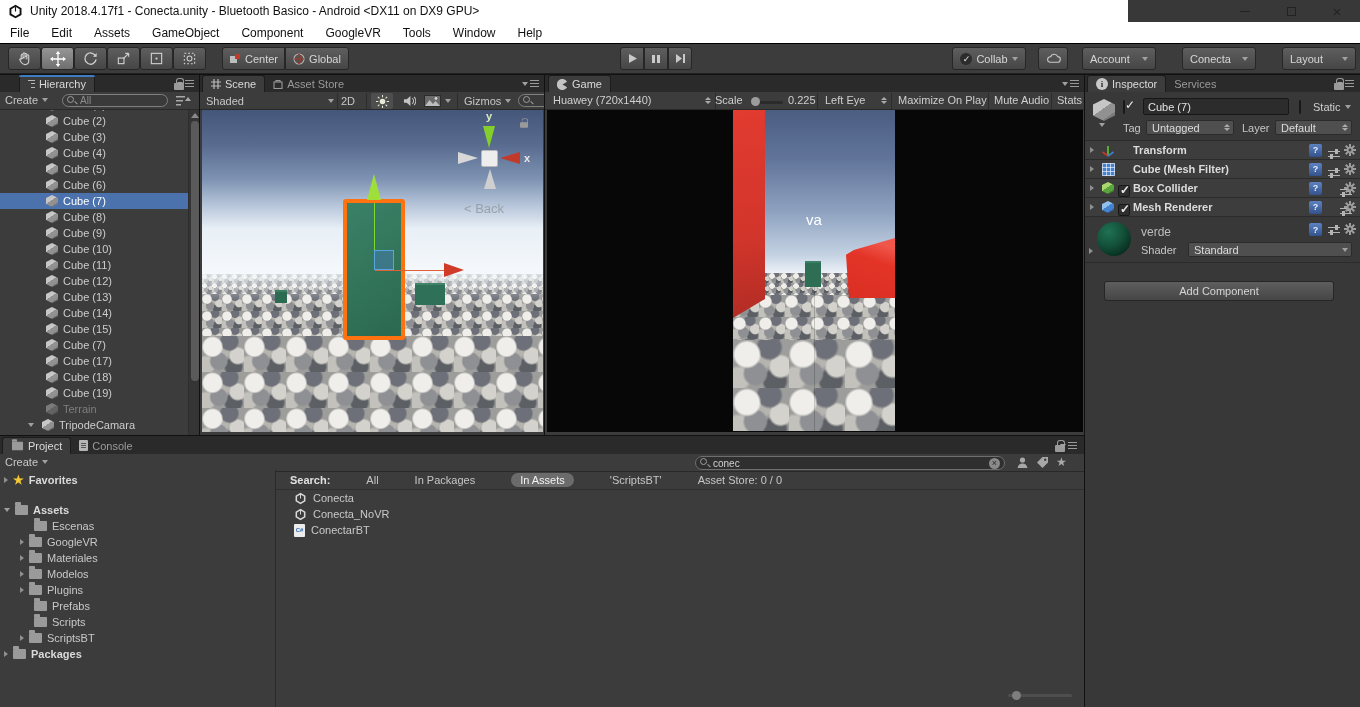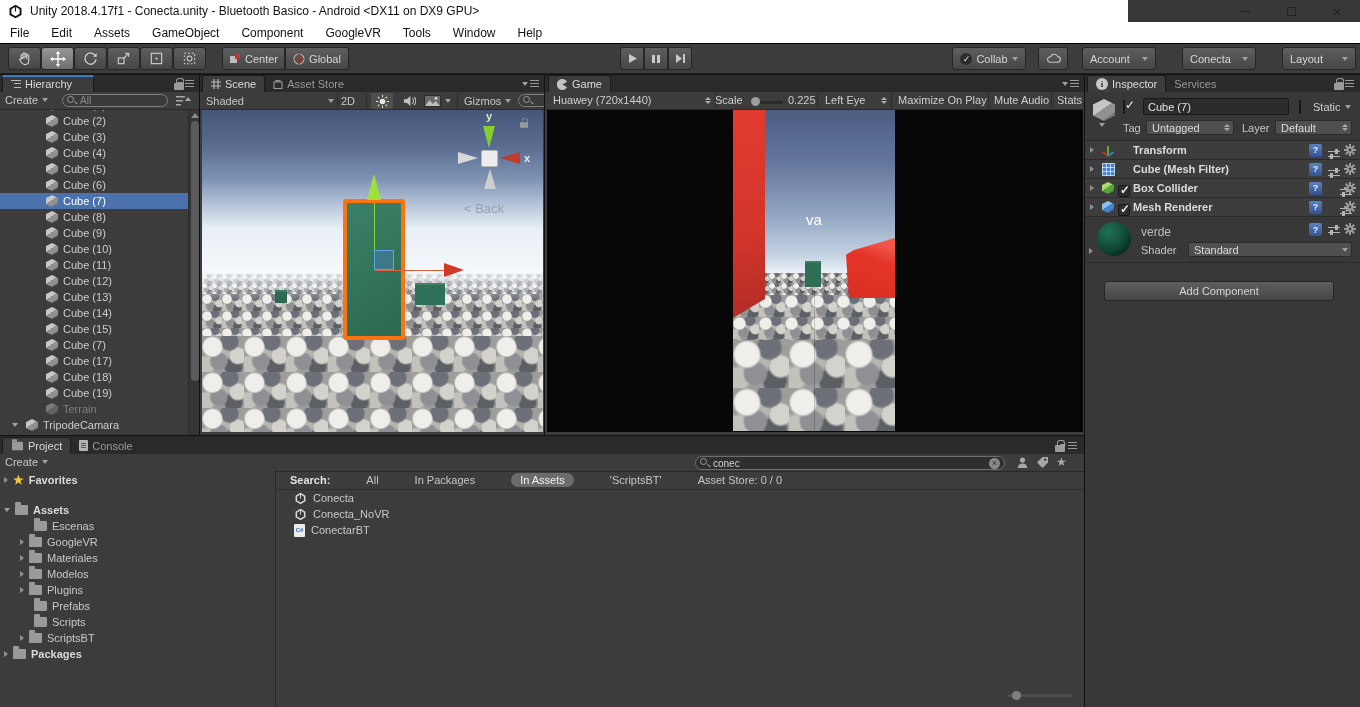--- a/index.html
+++ b/index.html
@@ -46,21 +46,21 @@
 .lockico{position:relative;width:10px;height:12px;flex:none}
 .lockico::before{content:"";position:absolute;left:2px;top:0;width:6px;height:6px;border:1.4px solid #9a9a9a;border-radius:3px 3px 0 0;border-bottom:none}
 .lockico::after{content:"";position:absolute;left:0;top:5px;width:10px;height:7px;background:#9a9a9a;border-radius:1px}
 .panelmenu{display:flex;align-items:center;gap:2px}
 .panelmenu .lines{width:9px;height:7px;background:linear-gradient(#9a9a9a 0 0) 0 0/9px 1.4px no-repeat,linear-gradient(#9a9a9a 0 0) 0 3px/9px 1.4px no-repeat,linear-gradient(#9a9a9a 0 0) 0 6px/9px 1.4px no-repeat}
 
 .hrow{position:absolute;left:0;width:188px;height:16px;display:flex;align-items:center;gap:5px;color:#cccccc;padding-left:46px}
 .hrow.sel{background:#4c72ae;color:#fff}
 .hrow.dis{color:#7e7e7e}
 .hrow.dis .cubeico{opacity:.45}
-.hrow.root{padding-left:12px}
+.hrow.root{padding-left:28px}
 
 .trow{position:absolute;height:16px;display:flex;align-items:center;gap:5px;color:#c8c8c8}
 .trow.bold{font-weight:bold;color:#dadada}
 .rrow{position:absolute;height:16px;display:flex;align-items:center;gap:6px;color:#c8c8c8}
 .starico{color:#f5c832;font-size:12px;line-height:12px;flex:none}
 .csico{width:11px;height:13px;background:#ececec;border-radius:1px;display:flex;align-items:center;justify-content:center;flex:none}
 .csico::after{content:"C#";font-size:6px;font-weight:bold;color:#2c6cb8}
 
 .comp{position:absolute;left:0;width:275px;height:19px;background:#3d3d3d;border-top:1px solid #2b2b2b;display:flex;align-items:center;font-weight:bold;color:#dcdcdc}
 .comp .name{position:absolute;left:48px}
@@ -210,21 +210,21 @@
       <span class="tri-d"></span>
     </div>
     <div class="btn" style="left:1282px;top:3px;width:74px;height:23px;justify-content:space-between;padding:0 7px">
       <span class="lbl">Layout</span>
       <span class="tri-d"></span>
     </div>
   </div>
 
   <div class="abs" style="left:0;top:74px;width:200px;height:362px;background:#3c3c3c;overflow:hidden">
     <div class="tabstrip">
-      <div class="tab active focus" style="margin-left:2px;width:92px">
+      <div class="tab active focus" style="margin-left:19px;width:76px">
         <span style="width:10px;height:9px;background:linear-gradient(#b9b9b9 0 0) 0 0/10px 1.4px no-repeat,linear-gradient(#b9b9b9 0 0) 3px 3.5px/7px 1.4px no-repeat,linear-gradient(#b9b9b9 0 0) 3px 7px/7px 1.4px no-repeat"></span>
         <span>Hierarchy</span>
       </div>
       <div class="abs" style="right:26px;top:4px"><span class="lockico" style="transform:scale(.8)"></span></div>
       <div class="abs panelmenu" style="right:6px;top:6px">
           <span class="tri-d"></span>
           <span class="lines"></span>
         </div>
     </div>
     <div class="ptoolbar">

